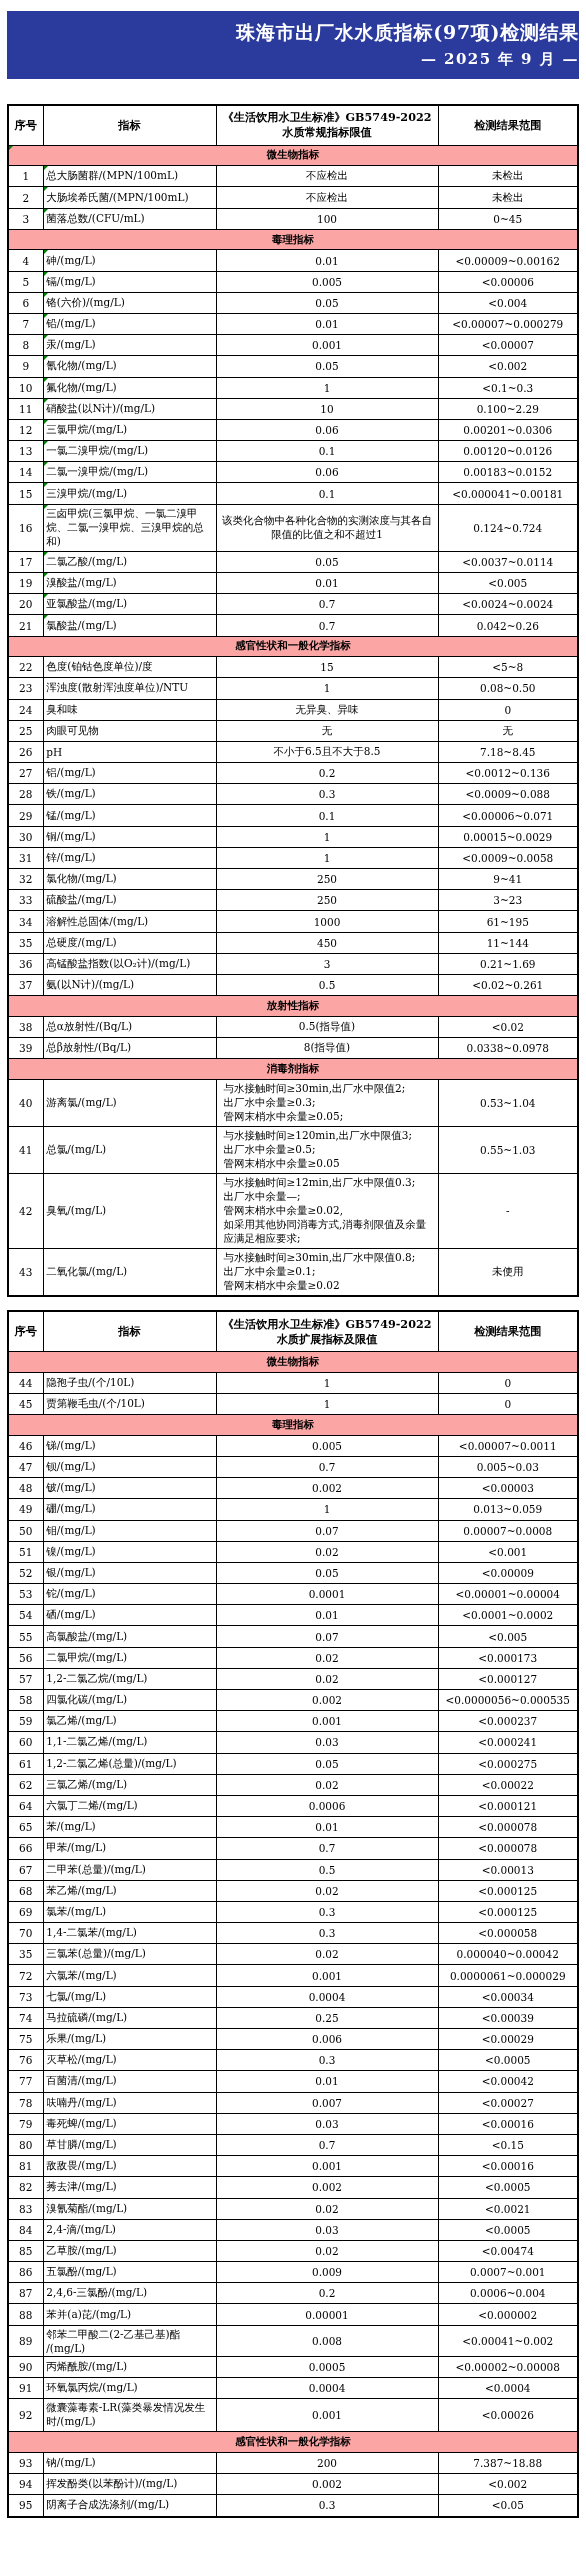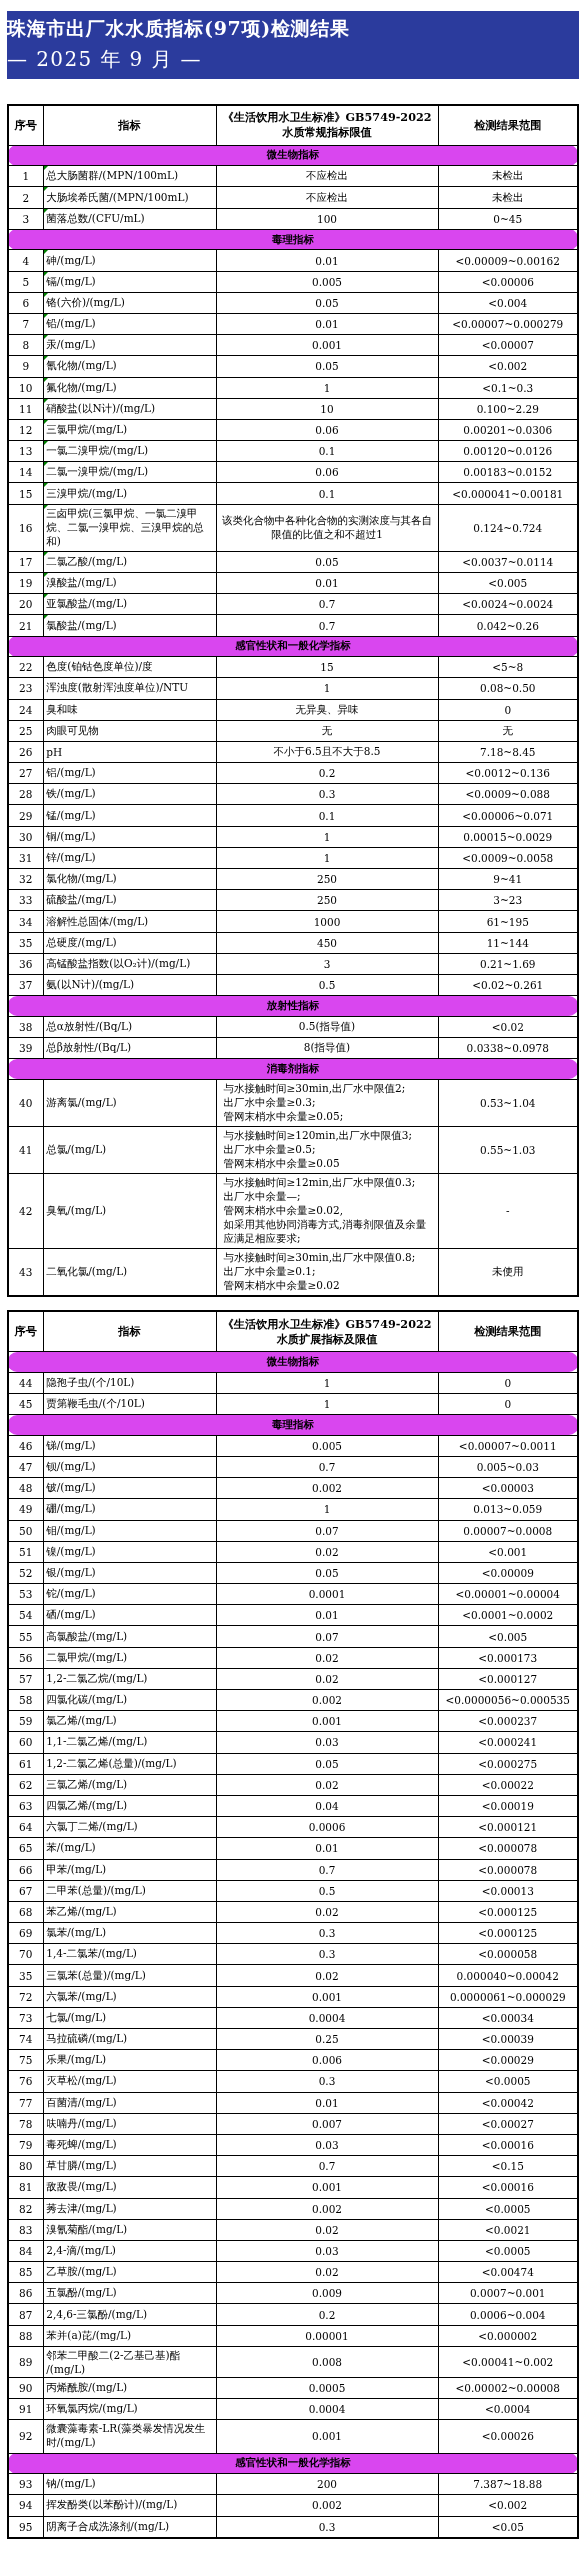--- a/index.html
+++ b/index.html
@@ -1,23 +1,23 @@
 <!DOCTYPE html>
 <html lang="zh" style="font-size:11.2px"><head>
 <meta charset="utf-8">
 <style>
   html,body{margin:0;padding:0;background:#ffffff;}
   body{width:586px;font-family:"DejaVu Serif", serif;color:#000;}
 
   .title-banner{
     background:#2b3b9d;color:#ffffff;margin:10.5px 7px 0 7px;height:68px;
-    display:flex;flex-direction:column;justify-content:center;align-items:flex-start;gap:3.5px;
+    display:flex;flex-direction:column;justify-content:center;align-items:flex-end;gap:3.5px;padding-left:16px;
   }
   .title-line1{font-size:19px;font-weight:bold;letter-spacing:0.7px;}
-  .title-line2{font-size:20px;font-weight:normal;letter-spacing:1.4px;}
+  .title-line2{font-size:15px;font-weight:bold;letter-spacing:1.4px;}
 
   table.report{
     border-collapse:collapse;table-layout:fixed;
     width:572px;margin:0 7px;border:2.1px solid #000;
   }
   table.report th, table.report td{
     border:1.4px solid #000;font-size:10.5px;vertical-align:middle;
     padding:2.1px 2.8px;overflow:hidden;
   }
   table.report th{font-weight:bold;font-size:11.2px;height:35px;text-align:center;white-space:pre-line;}
@@ -26,22 +26,22 @@
   col.c-limit{width:222px;}
   col.c-result{width:140px;}
 
   td.num-cell{text-align:center;font-size:11.2px;height:16px;}
   td.name-cell{text-align:left;padding-left:4.9px;position:relative;white-space:pre-line;}
   td.limit-cell{text-align:center;white-space:pre-line;}
   td.limit-cell.left{text-align:left;padding-left:7px;}
   td.result-cell{text-align:center;}
 
   td.section-cell{
-    background:#d946ef;text-align:center;font-weight:bold;font-size:12px;
-    height:15.4px;position:relative;padding:1.4px 2.8px;border-radius:9px;
+    background:#fca5a5;text-align:center;font-weight:bold;font-size:12px;
+    height:15.4px;position:relative;padding:1.4px 2.8px;
   }
 
   .note-marker{
     position:absolute;top:0;left:0;width:0;height:0;
     border-top:4.9px solid #008000;border-right:4.9px solid transparent;
   }
 
   .gap-36{height:25px;}
   .gap-18{height:12.6px;}
 </style>
@@ -484,26 +484,20 @@
         <td class="limit-cell">0.05</td>
         <td class="result-cell">&lt;0.000275</td>
       </tr>
       <tr>
         <td class="num-cell">62</td>
         <td class="name-cell">三氯乙烯/(mg/L)</td>
         <td class="limit-cell">0.02</td>
         <td class="result-cell">&lt;0.00022</td>
       </tr>
       <tr>
-        <td class="num-cell">63</td>
-        <td class="name-cell">四氯乙烯/(mg/L)</td>
-        <td class="limit-cell">0.04</td>
-        <td class="result-cell">&lt;0.00019</td>
-      </tr>
-      <tr>
         <td class="num-cell">64</td>
         <td class="name-cell">六氯丁二烯/(mg/L)</td>
         <td class="limit-cell">0.0006</td>
         <td class="result-cell">&lt;0.000121</td>
       </tr>
       <tr>
         <td class="num-cell">65</td>
         <td class="name-cell">苯/(mg/L)</td>
         <td class="limit-cell">0.01</td>
         <td class="result-cell">&lt;0.000078</td>

